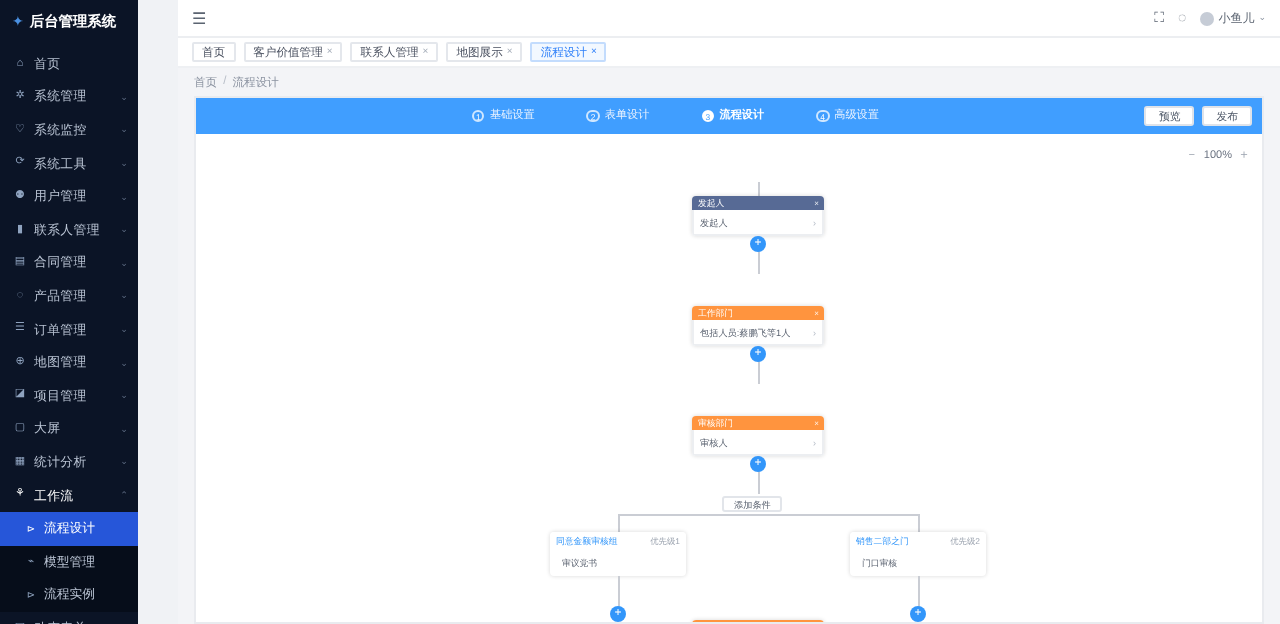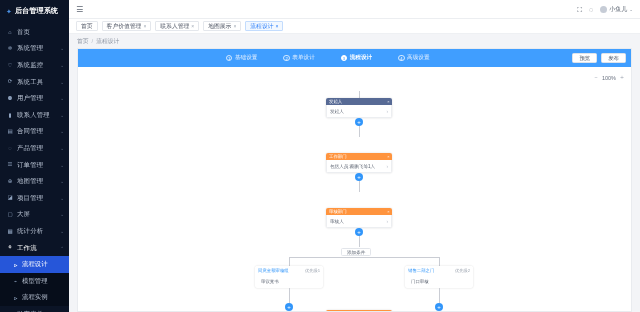--- a/index.html
+++ b/index.html
@@ -2,21 +2,21 @@
 <html><head>
 <meta charset="utf-8">
 <style>
   * { box-sizing: border-box; margin: 0; padding: 0; }
   html, body {
     width: 640px; height: 312px;
     font-family: "Liberation Sans", "DejaVu Sans", sans-serif;
     overflow: hidden;
     background: #f0f2f5;
   }
-  #app { display: flex; width: 640px; height: 280px; }
+  #app { display: flex; width: 640px; height: 280px; gap: 20px; }
 
   
   .sidebar {
     width: 69px; height: 312px;
     background: #0b1426;
     flex: 0 0 69px;
     overflow: hidden;
     position: relative;
   }
   .logo-row {

